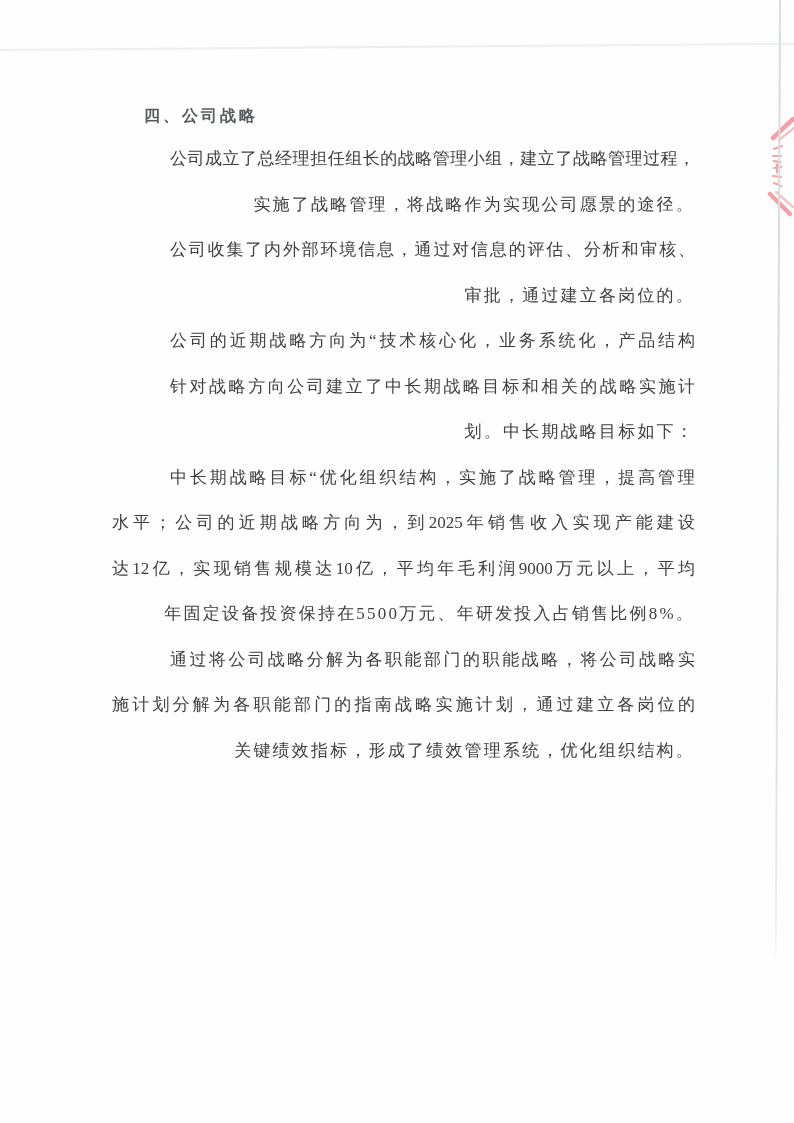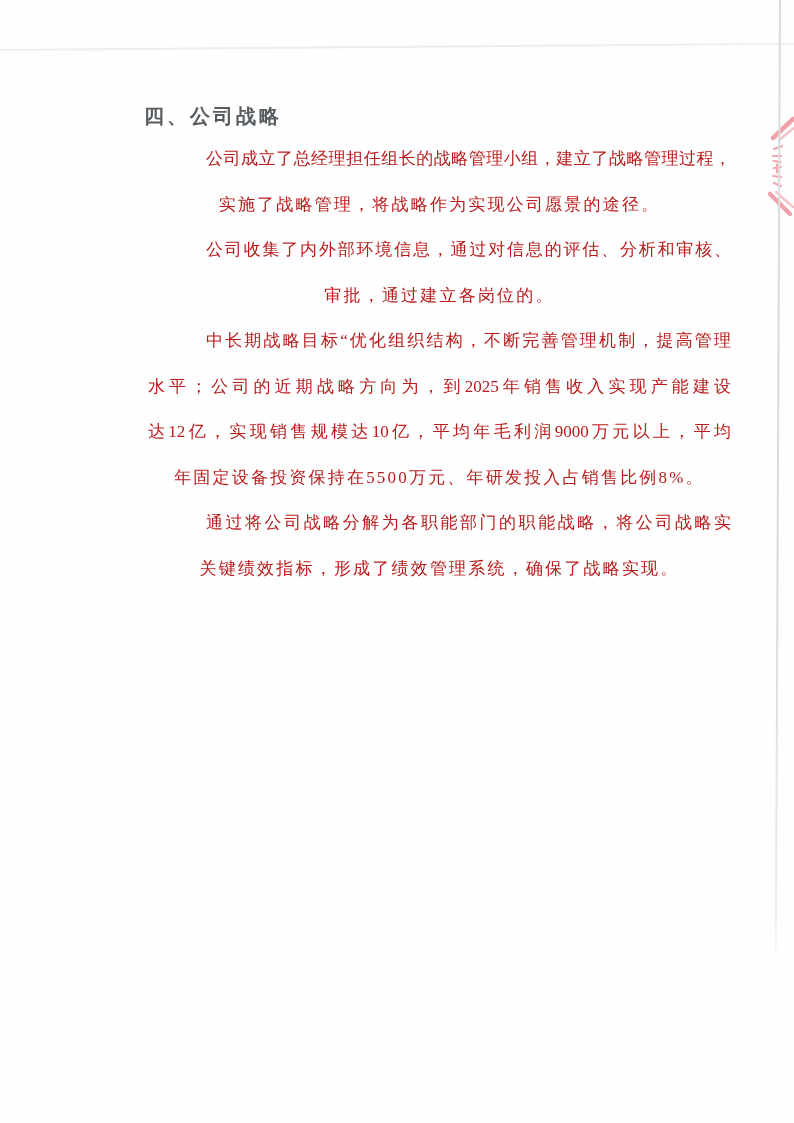--- a/index.html
+++ b/index.html
@@ -38,49 +38,48 @@
     left: 760px; top: 116px;
     width: 34px; height: 106px;
     z-index: 2;
   }
   .heading {
     position: absolute;
     left: 144px; top: 102px;
     height: 28px; line-height: 28px;
     font-family: "Liberation Sans", sans-serif;
     font-weight: 700;
-    font-size: 20px;
+    font-size: 16px;
     letter-spacing: 3px;
     color: #565c60;
     white-space: nowrap;
     z-index: 2;
   }
   .body-text {
     position: absolute;
     left: 112px; top: 136px;
     width: 583px;
     font-size: 17px;
-    color: #b91c1c;
+    color: #404040;
     z-index: 2;
-    margin-left: 36px;
   }
   .para { margin: 0; }
   .line {
     height: 45.5px;
     line-height: 45.5px;
     overflow: visible;
   }
   .line.fill {
     text-align: justify;
     text-align-last: justify;
     text-justify: inter-ideograph;
     letter-spacing: 0;
   }
   .line.last {
-    text-align: center;
+    text-align: right;
     letter-spacing: 2.2px;
     font-family: Liberation Serif, serif;
   }
   .line.first { text-indent: 58px; }
 </style>
 </head>
 <body>
 
 <div class="page">
 
@@ -110,28 +109,32 @@
   <div class="body-text" id="body-text">
       <div class="para">
         <div class="line fill first">公司成立了总经理担任组长的战略管理小组，建立了战略管理过程，</div>
         <div class="line last">实施了战略管理，将战略作为实现公司愿景的途径。</div>
       </div>
       <div class="para">
         <div class="line fill first">公司收集了内外部环境信息，通过对信息的评估、分析和审核、</div>
         <div class="line last">审批，通过建立各岗位的。</div>
       </div>
       <div class="para">
+        <div class="line fill first">公司的近期战略方向为“技术核心化，业务系统化，产品结构</div>
       </div>
       <div class="para">
+        <div class="line fill first">针对战略方向公司建立了中长期战略目标和相关的战略实施计</div>
+        <div class="line last">划。中长期战略目标如下：</div>
       </div>
       <div class="para">
-        <div class="line fill first">中长期战略目标“优化组织结构，不断完善管理机制，提高管理</div>
+        <div class="line fill first">中长期战略目标“优化组织结构，实施了战略管理，提高管理</div>
         <div class="line fill">水平；公司的近期战略方向为，到2025年销售收入实现产能建设</div>
         <div class="line fill">达12亿，实现销售规模达10亿，平均年毛利润9000万元以上，平均</div>
         <div class="line last">年固定设备投资保持在5500万元、年研发投入占销售比例8%。</div>
       </div>
       <div class="para">
         <div class="line fill first">通过将公司战略分解为各职能部门的职能战略，将公司战略实</div>
-        <div class="line last">关键绩效指标，形成了绩效管理系统，确保了战略实现。</div>
+        <div class="line fill">施计划分解为各职能部门的指南战略实施计划，通过建立各岗位的</div>
+        <div class="line last">关键绩效指标，形成了绩效管理系统，优化组织结构。</div>
       </div>
     </div>
 
 </div>
 
 </body></html>

